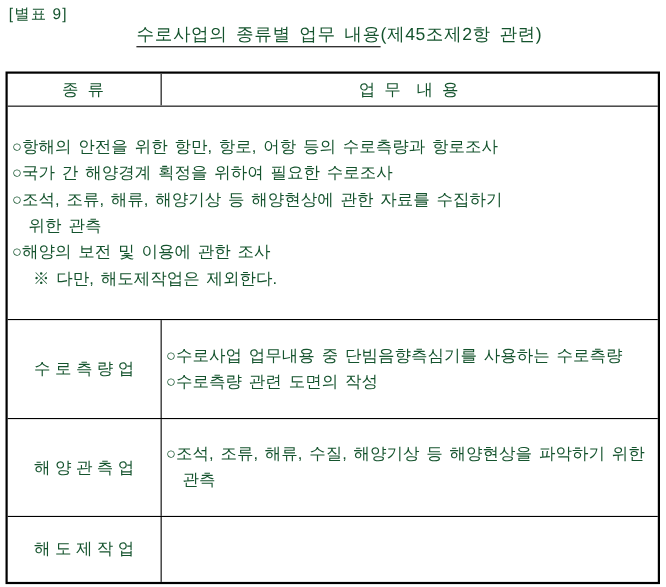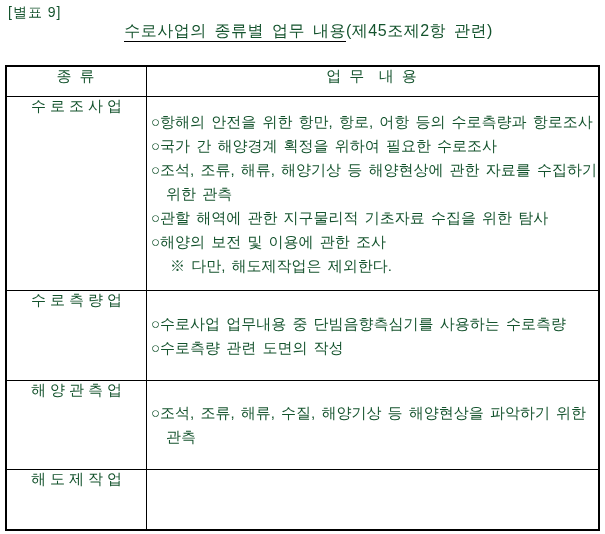--- a/index.html
+++ b/index.html
@@ -62,35 +62,36 @@
   .trow:last-child { border-bottom: none; flex: 1; }
   .h-header { height: 30px; }
   .h-r1 { height: 194px; }
   .h-r2 { height: 90px; }
   .h-r3 { height: 89px; }
   .c1 {
     width: 140px;
     box-sizing: border-box;
     border-right: 1px solid #000;
     display: flex;
+    align-items: center;
     justify-content: center;
     flex-shrink: 0;
   }
   .c2 {
     flex: 1;
     display: flex;
     flex-direction: column;
     justify-content: center;
     padding-left: 4px;
     padding-right: 2px;
     overflow: hidden;
   }
   .c2.center-h {
     flex-direction: row;
-    align-items: flex-start;
+    align-items: center;
     justify-content: center;
     padding: 0;
   }
   .th-text {
     white-space: pre;
     letter-spacing: 2px;
   }
   .type-label {
     letter-spacing: 4px;
     padding-left: 4px; 
@@ -120,29 +121,25 @@
     <div class="trow h-header">
       <div class="c1">
         <span class="th-text">종 류</span>
       </div>
       <div class="c2 center-h">
         <span class="th-text">업 무  내 용</span>
       </div>
     </div>
 
     <div class="trow h-r1">
-      <div class="c1">
-        <span class="type-label">수로조사업</span>
-      </div>
       <div class="c2">
           <div class="ln ">○항해의 안전을 위한 항만, 항로, 어항 등의 수로측량과 항로조사</div>
           <div class="ln ">○국가 간 해양경계 획정을 위하여 필요한 수로조사</div>
           <div class="ln ">○조석, 조류, 해류, 해양기상 등 해양현상에 관한 자료를 수집하기</div>
           <div class="ln cont">위한 관측</div>
-          <div class="ln ">○관할 해역에 관한 지구물리적 기초자료 수집을 위한 탐사</div>
           <div class="ln ">○해양의 보전 및 이용에 관한 조사</div>
           <div class="ln note">※ 다만, 해도제작업은 제외한다.</div>
         </div>
     </div>
 
     <div class="trow h-r2">
       <div class="c1">
         <span class="type-label">수로측량업</span>
       </div>
       <div class="c2">

